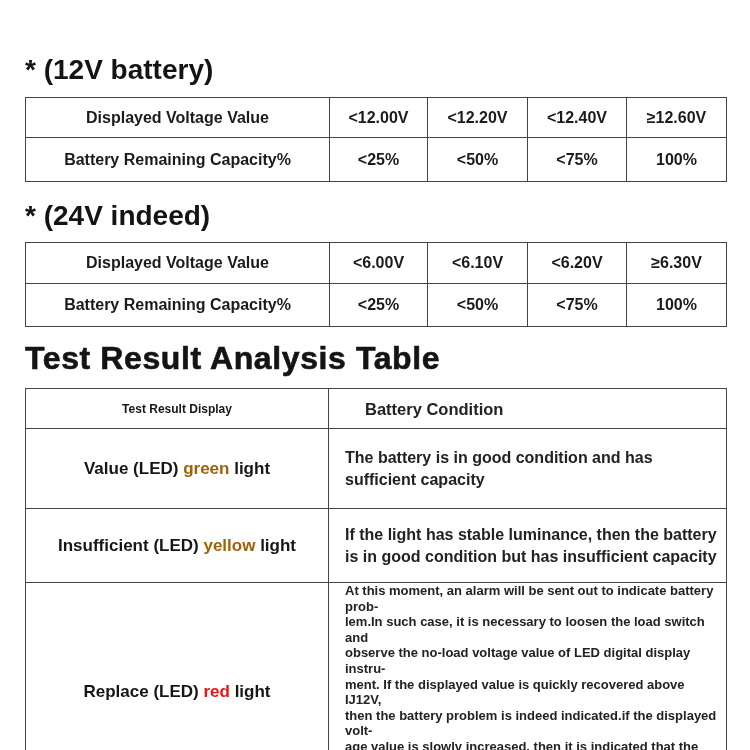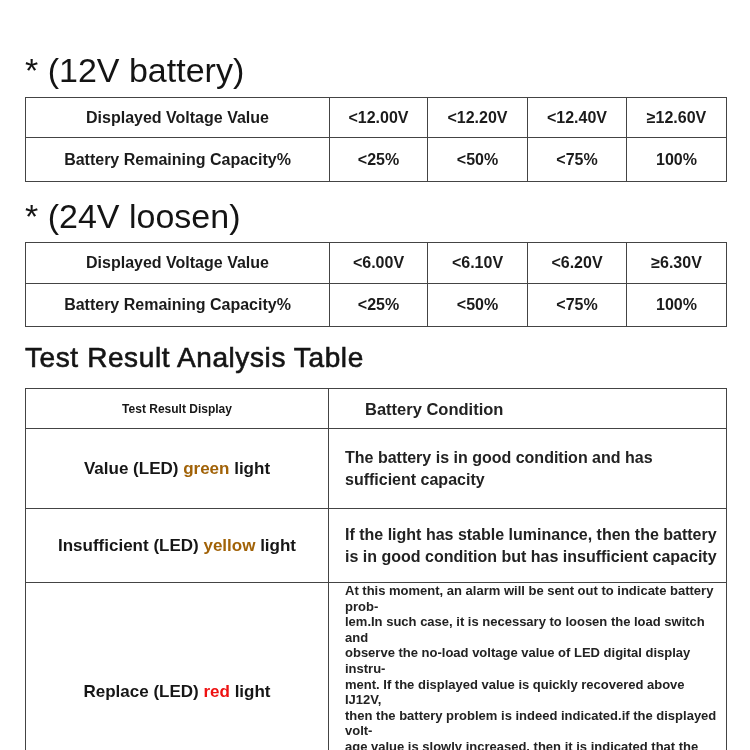--- a/index.html
+++ b/index.html
@@ -8,33 +8,33 @@
     width: 750px;
     height: 750px;
     background: #ffffff;
     font-family: "Liberation Sans", sans-serif;
     color: #1b1b1b;
     overflow: hidden;
   }
   .heading {
     position: absolute;
     left: 25px;
-    font-size: 34px;
+    font-size: 28px;
     line-height: 32px;
-    font-weight: normal;
+    font-weight: bold;
     color: #141414;
     white-space: nowrap;
   }
   #heading-12v { top: 54px; }
   #heading-24v { top: 200px; }
   #heading-analysis {
     top: 342px;
-    font-weight: 400;
+    font-weight: 700;
     letter-spacing: 0.6px;
-    font-size: 28px;
+    font-size: 32px;
     -webkit-text-stroke: 0.6px #141414;
   }
   table {
     position: absolute;
     left: 25px;
     border-collapse: collapse;
     table-layout: fixed;
   }
   td {
     border: 1px solid #444444;
@@ -110,21 +110,21 @@
   <tr class="row-b">
     <td>Battery Remaining Capacity%</td>
     <td>&lt;25%</td>
     <td>&lt;50%</td>
     <td>&lt;75%</td>
     <td>100%</td>
   </tr>
 </tbody>
   </table>
 
-<div class="heading" id="heading-24v">* (24V loosen)</div>
+<div class="heading" id="heading-24v">* (24V indeed)</div>
 
 <table class="vtable" id="table-24v">
   <colgroup>
     <col style="width:304px">
       <col style="width:98px">
       <col style="width:100px">
       <col style="width:99px">
       <col style="width:100px">
   </colgroup>
   <tbody>

